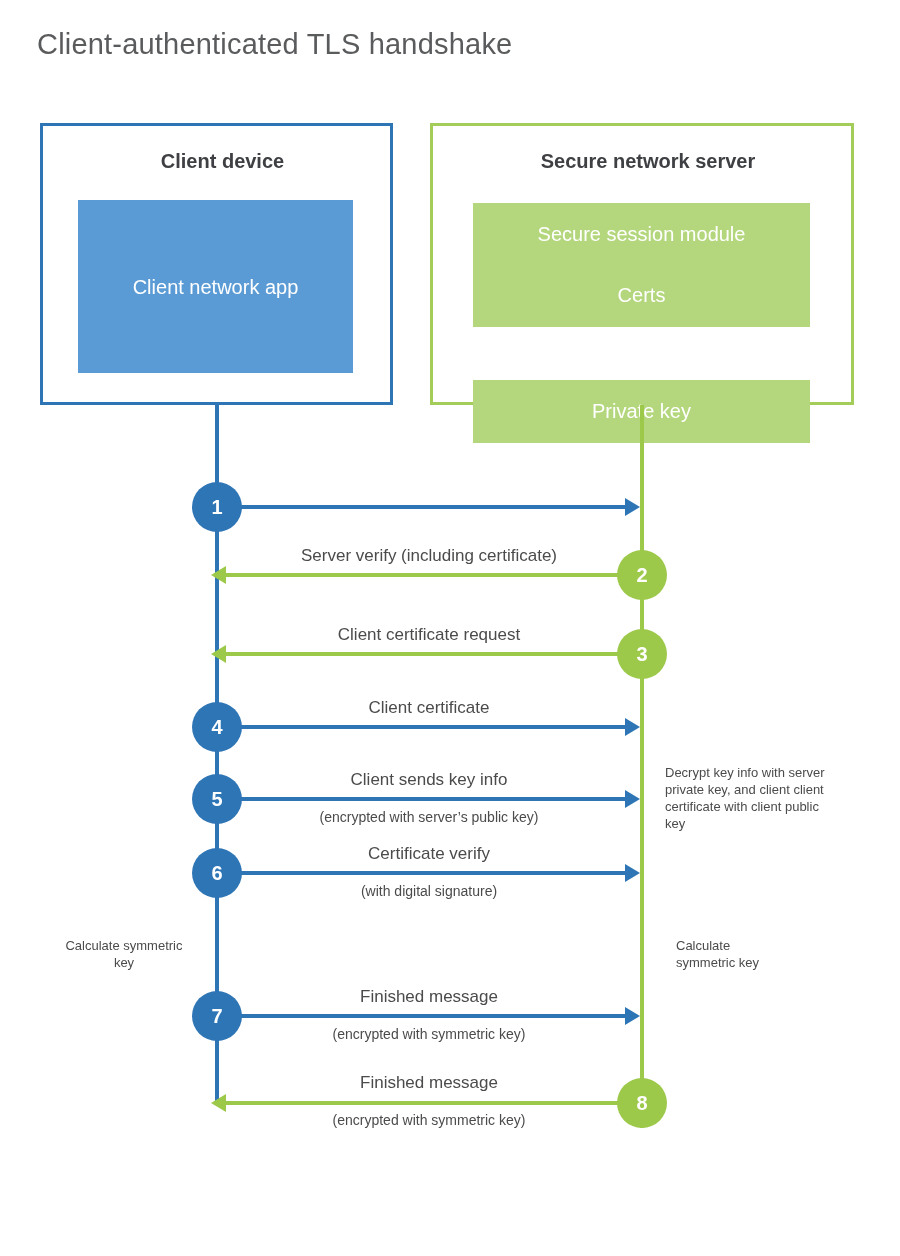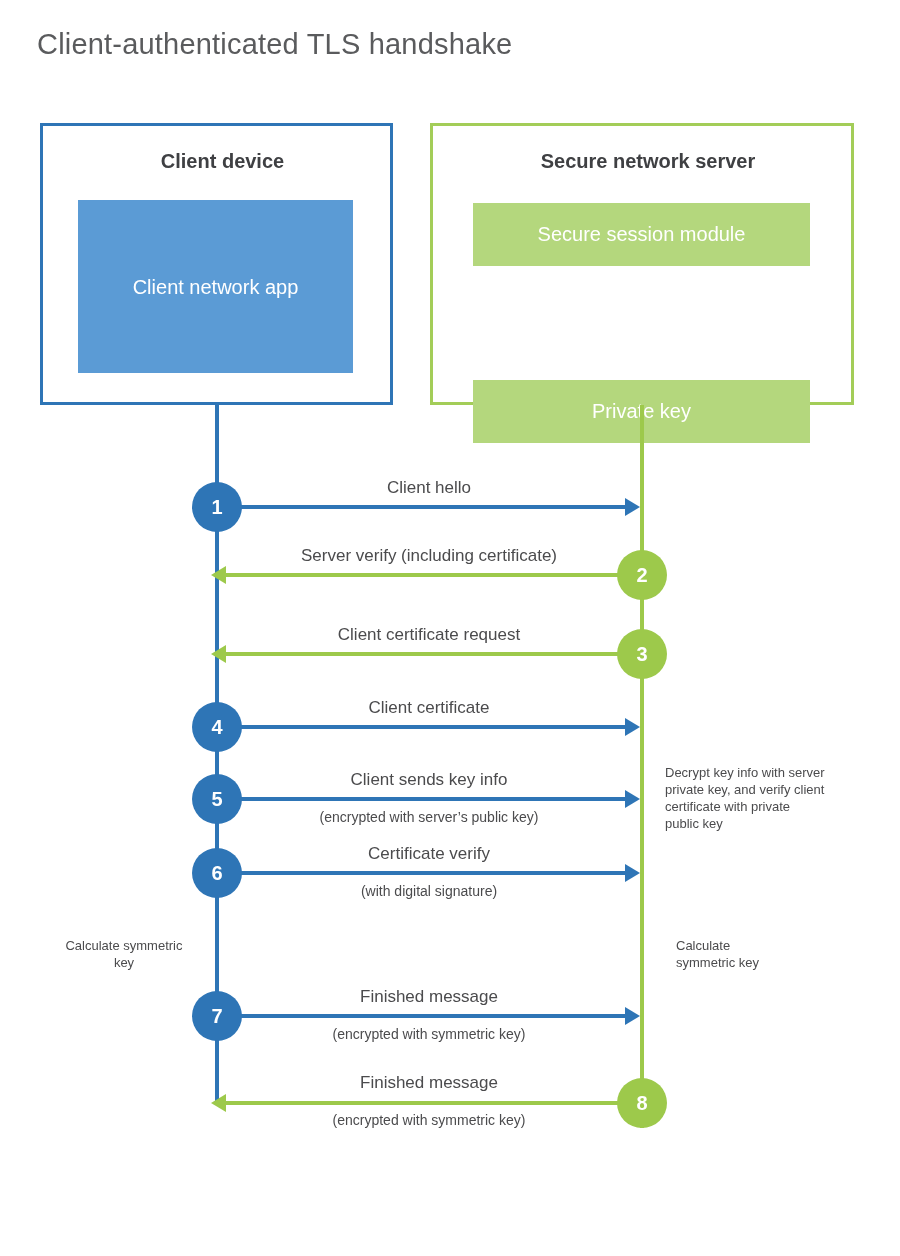--- a/index.html
+++ b/index.html
@@ -76,27 +76,27 @@
   <div class="actor-box blue">
     <div class="actor-title">Client device</div>
     <div class="client-app">
       <span>Client network app</span>
     </div>
   </div>
 
   <div class="actor-box green">
     <div class="actor-title">Secure network server</div>
     <div class="module-row" style="top:77px;">Secure session module</div>
+    <div class="module-row" style="top:138px;">Certs</div>
     <div class="module-row" style="top:214px;margin-top:40px;">Private key</div>
   </div>
 
   <div class="lifeline blue" style="left:215px; top:405px; height:700px;"></div>
   <div class="lifeline green" style="left:640px; top:405px; height:723px;"></div>
 
-  <div class="msg-label" style="top:478px;">Client hello</div>
   <div class="hline blue" style="left:217px; top:505px; width:410px;"></div>
   <div class="head right blue" style="left:625px; top:498px;"></div>
   <div class="circle blue" style="left:192px; top:482px;">1</div>
 
   <div class="msg-label" style="top:546px;">Server verify (including certificate)</div>
   <div class="hline green" style="left:225px; top:573px; width:417px;"></div>
   <div class="head left green" style="left:211px; top:566px;"></div>
   <div class="circle green" style="left:617px; top:550px;">2</div>
 
   <div class="msg-label" style="top:625px;">Client certificate request</div>
@@ -126,17 +126,17 @@
   <div class="head right blue" style="left:625px; top:1007px;"></div>
   <div class="circle blue" style="left:192px; top:991px;">7</div>
   <div class="msg-sub" style="top:1026px;">(encrypted with symmetric key)</div>
 
   <div class="msg-label" style="top:1073px;">Finished message</div>
   <div class="hline green" style="left:225px; top:1101px; width:417px;"></div>
   <div class="head left green" style="left:211px; top:1094px;"></div>
   <div class="circle green" style="left:617px; top:1078px;">8</div>
   <div class="msg-sub" style="top:1112px;">(encrypted with symmetric key)</div>
 
-  <div class="note" style="left:665px; top:764px; width:160px;">Decrypt key info with server private key, and verify client certificate with private public key</div>
+  <div class="note" style="left:665px; top:764px; width:160px;">Decrypt key info with server private key, and client client certificate with client public key</div>
   <div class="note centered" style="left:58px; top:937px; width:132px;">Calculate symmetric key</div>
   <div class="note" style="left:676px; top:937px; width:100px;">Calculate symmetric key</div>
 
 </div>
 
 </body></html>

